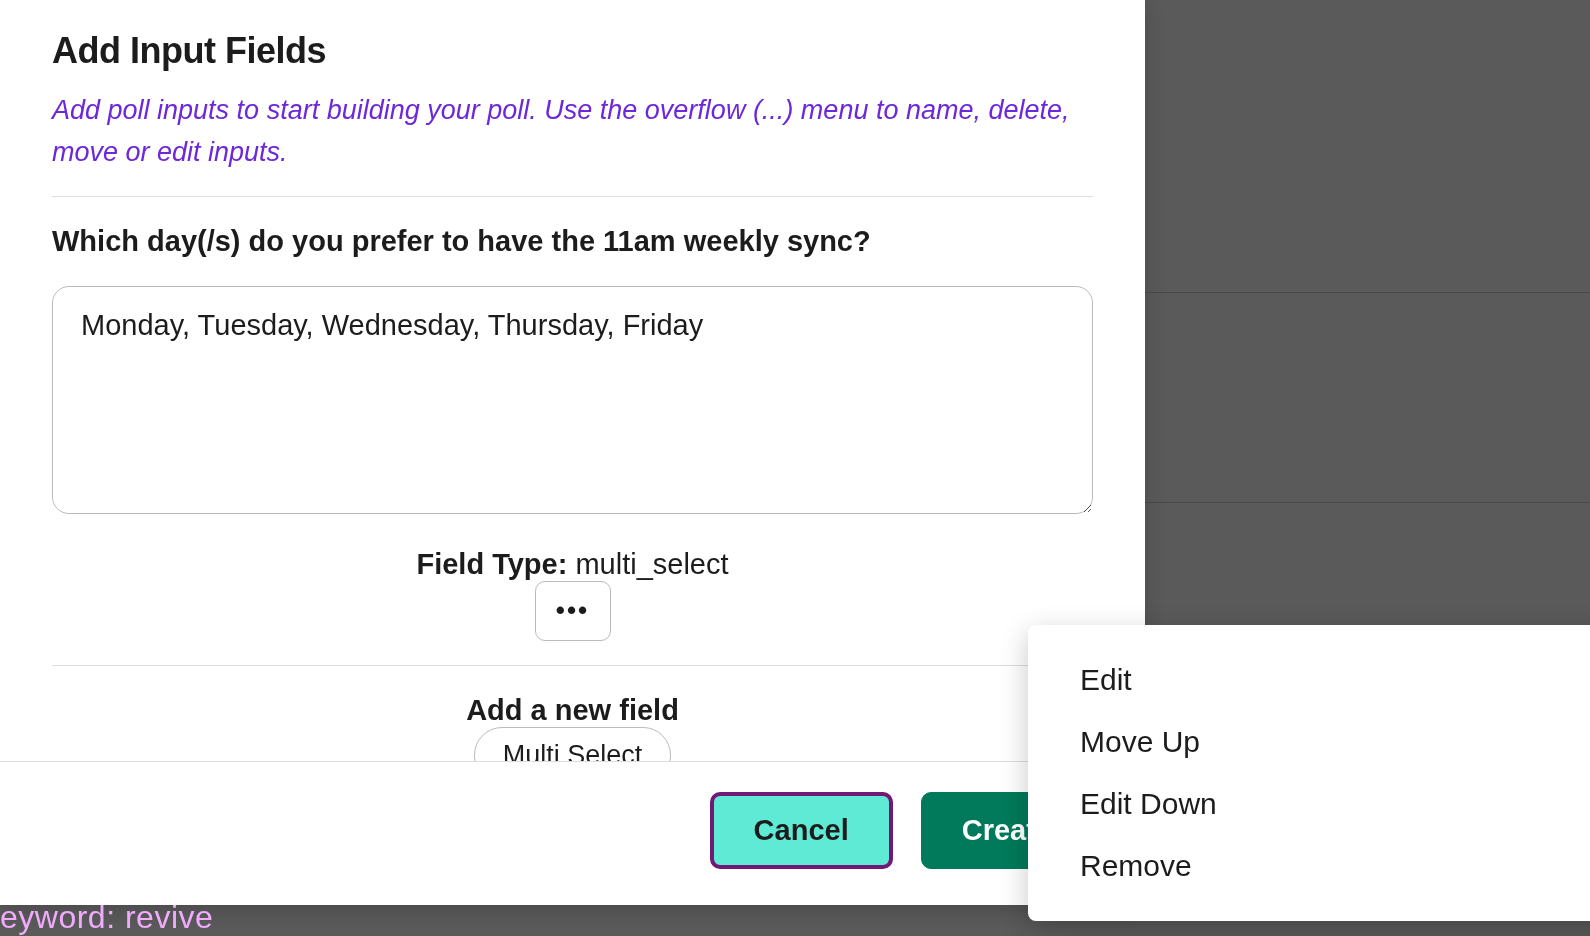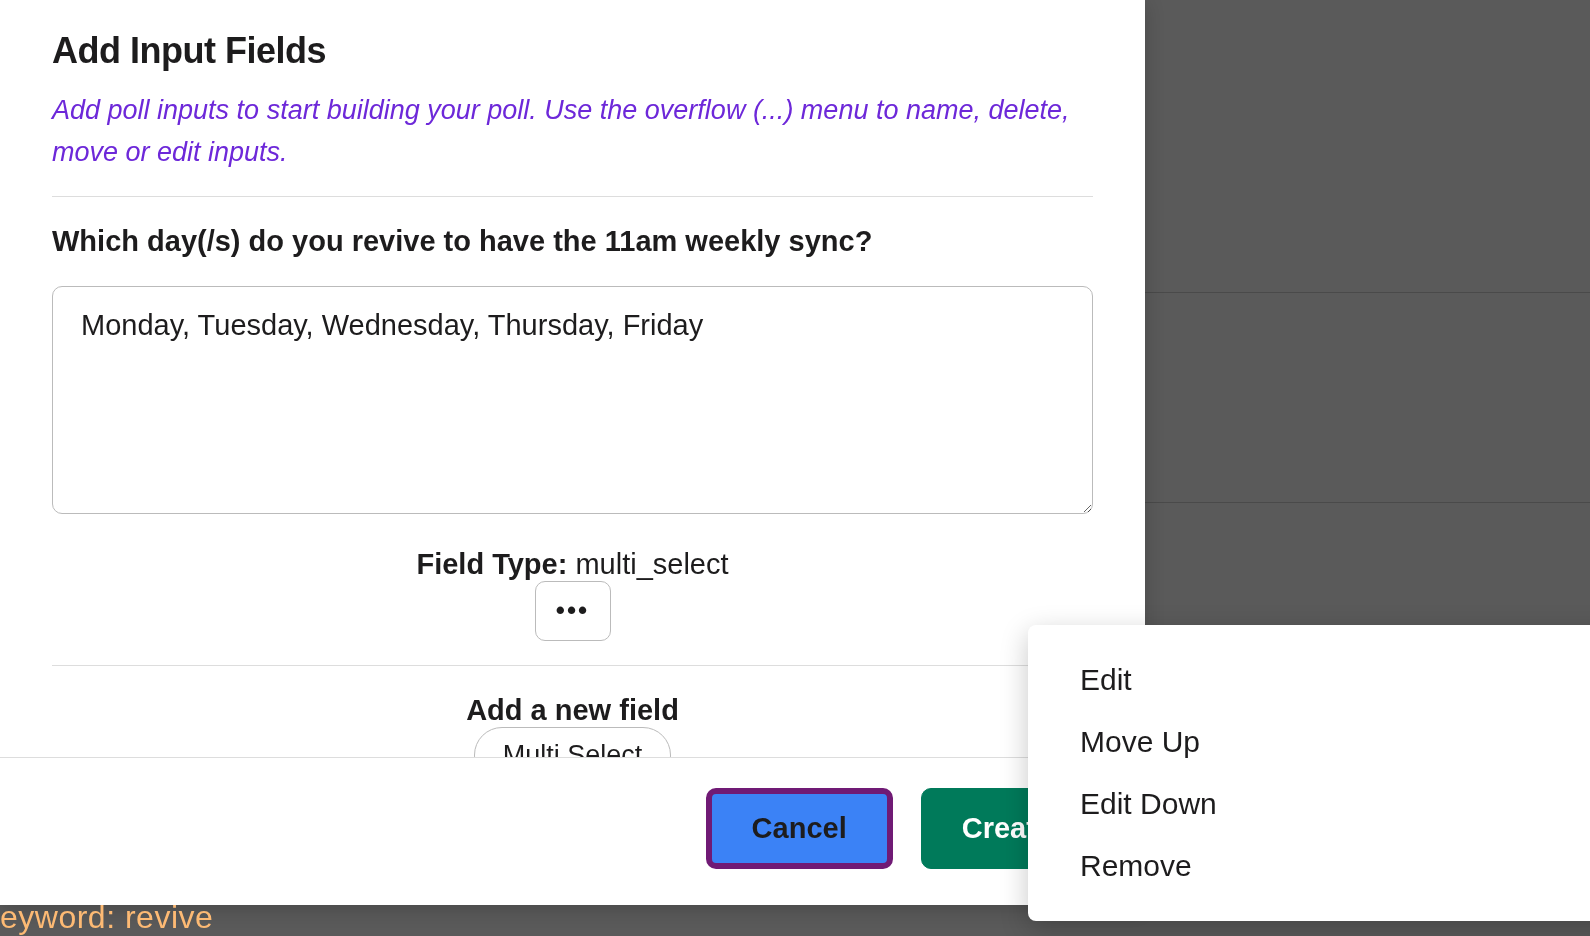--- a/index.html
+++ b/index.html
@@ -54,21 +54,21 @@
   .question-label {
     font-size: 29px;
     font-weight: 700;
     color: #1d1c1d;
     margin-bottom: 28px;
   }
   .textarea-field {
     width: 100%;
     min-height: 228px;
     border: 1px solid #bbbbbb;
-    border-radius: 10px;
+    border-radius: 17px;
     padding: 22px 28px;
     font-size: 29px;
     font-family: inherit;
     color: #1d1c1d;
     resize: vertical;
     outline: none;
   }
   .field-type-row {
     display: flex;
     align-items: center;
@@ -131,22 +131,22 @@
   }
   .btn {
     font-size: 29px;
     font-weight: 700;
     padding: 18px 40px;
     border-radius: 10px;
     cursor: pointer;
     font-family: inherit;
   }
   .btn-cancel {
-    background: #3b82f6;
-    border: 6px solid #701a75;
+    background: #5eead4;
+    border: 4px solid #701a75;
     color: #1d1c1d;
   }
   .btn-create {
     background: #007a5a;
     border: 1px solid #007a5a;
     color: #ffffff;
   }
   .dropdown-menu {
     position: absolute;
     top: 625px;
@@ -162,21 +162,21 @@
     padding: 14px 52px;
     font-size: 30px;
     color: #1d1c1d;
     cursor: pointer;
   }
   .bg-text {
     position: absolute;
     bottom: 0;
     left: 0;
     font-size: 32px;
-    color: #fdba74;
+    color: #f0abfc;
     letter-spacing: 0.5px;
     text-align: center;
   }
   .bg-lines::before,
   .bg-lines::after {
     content: "";
     position: absolute;
     right: 0;
     height: 1px;
     background: #4a4a4a;
@@ -193,21 +193,21 @@
 </head>
 <body>
 
 <div class="bg-lines"></div>
 
 <div class="modal">
   <div class="modal-content">
     <h2 class="section-title">Add Input Fields</h2>
     <p class="section-subtitle">Add poll inputs to start building your poll. Use the overflow (...) menu to name, delete, move or edit inputs.</p>
     <hr class="divider">
-    <div class="question-label">Which day(/s) do you revive to have the 11am weekly sync?</div>
+    <div class="question-label">Which day(/s) do you prefer to have the 11am weekly sync?</div>
     <textarea class="textarea-field" style="">Monday, Tuesday, Wednesday, Thursday, Friday</textarea>
     <div class="field-type-row">
       <div class="field-type-text">
         <span class="field-type-label">Field Type: </span><span>multi_select</span>
       </div>
       <button class="overflow-button">
         <span>•••</span>
       </button>
     </div>
     <div class="add-field-row">

